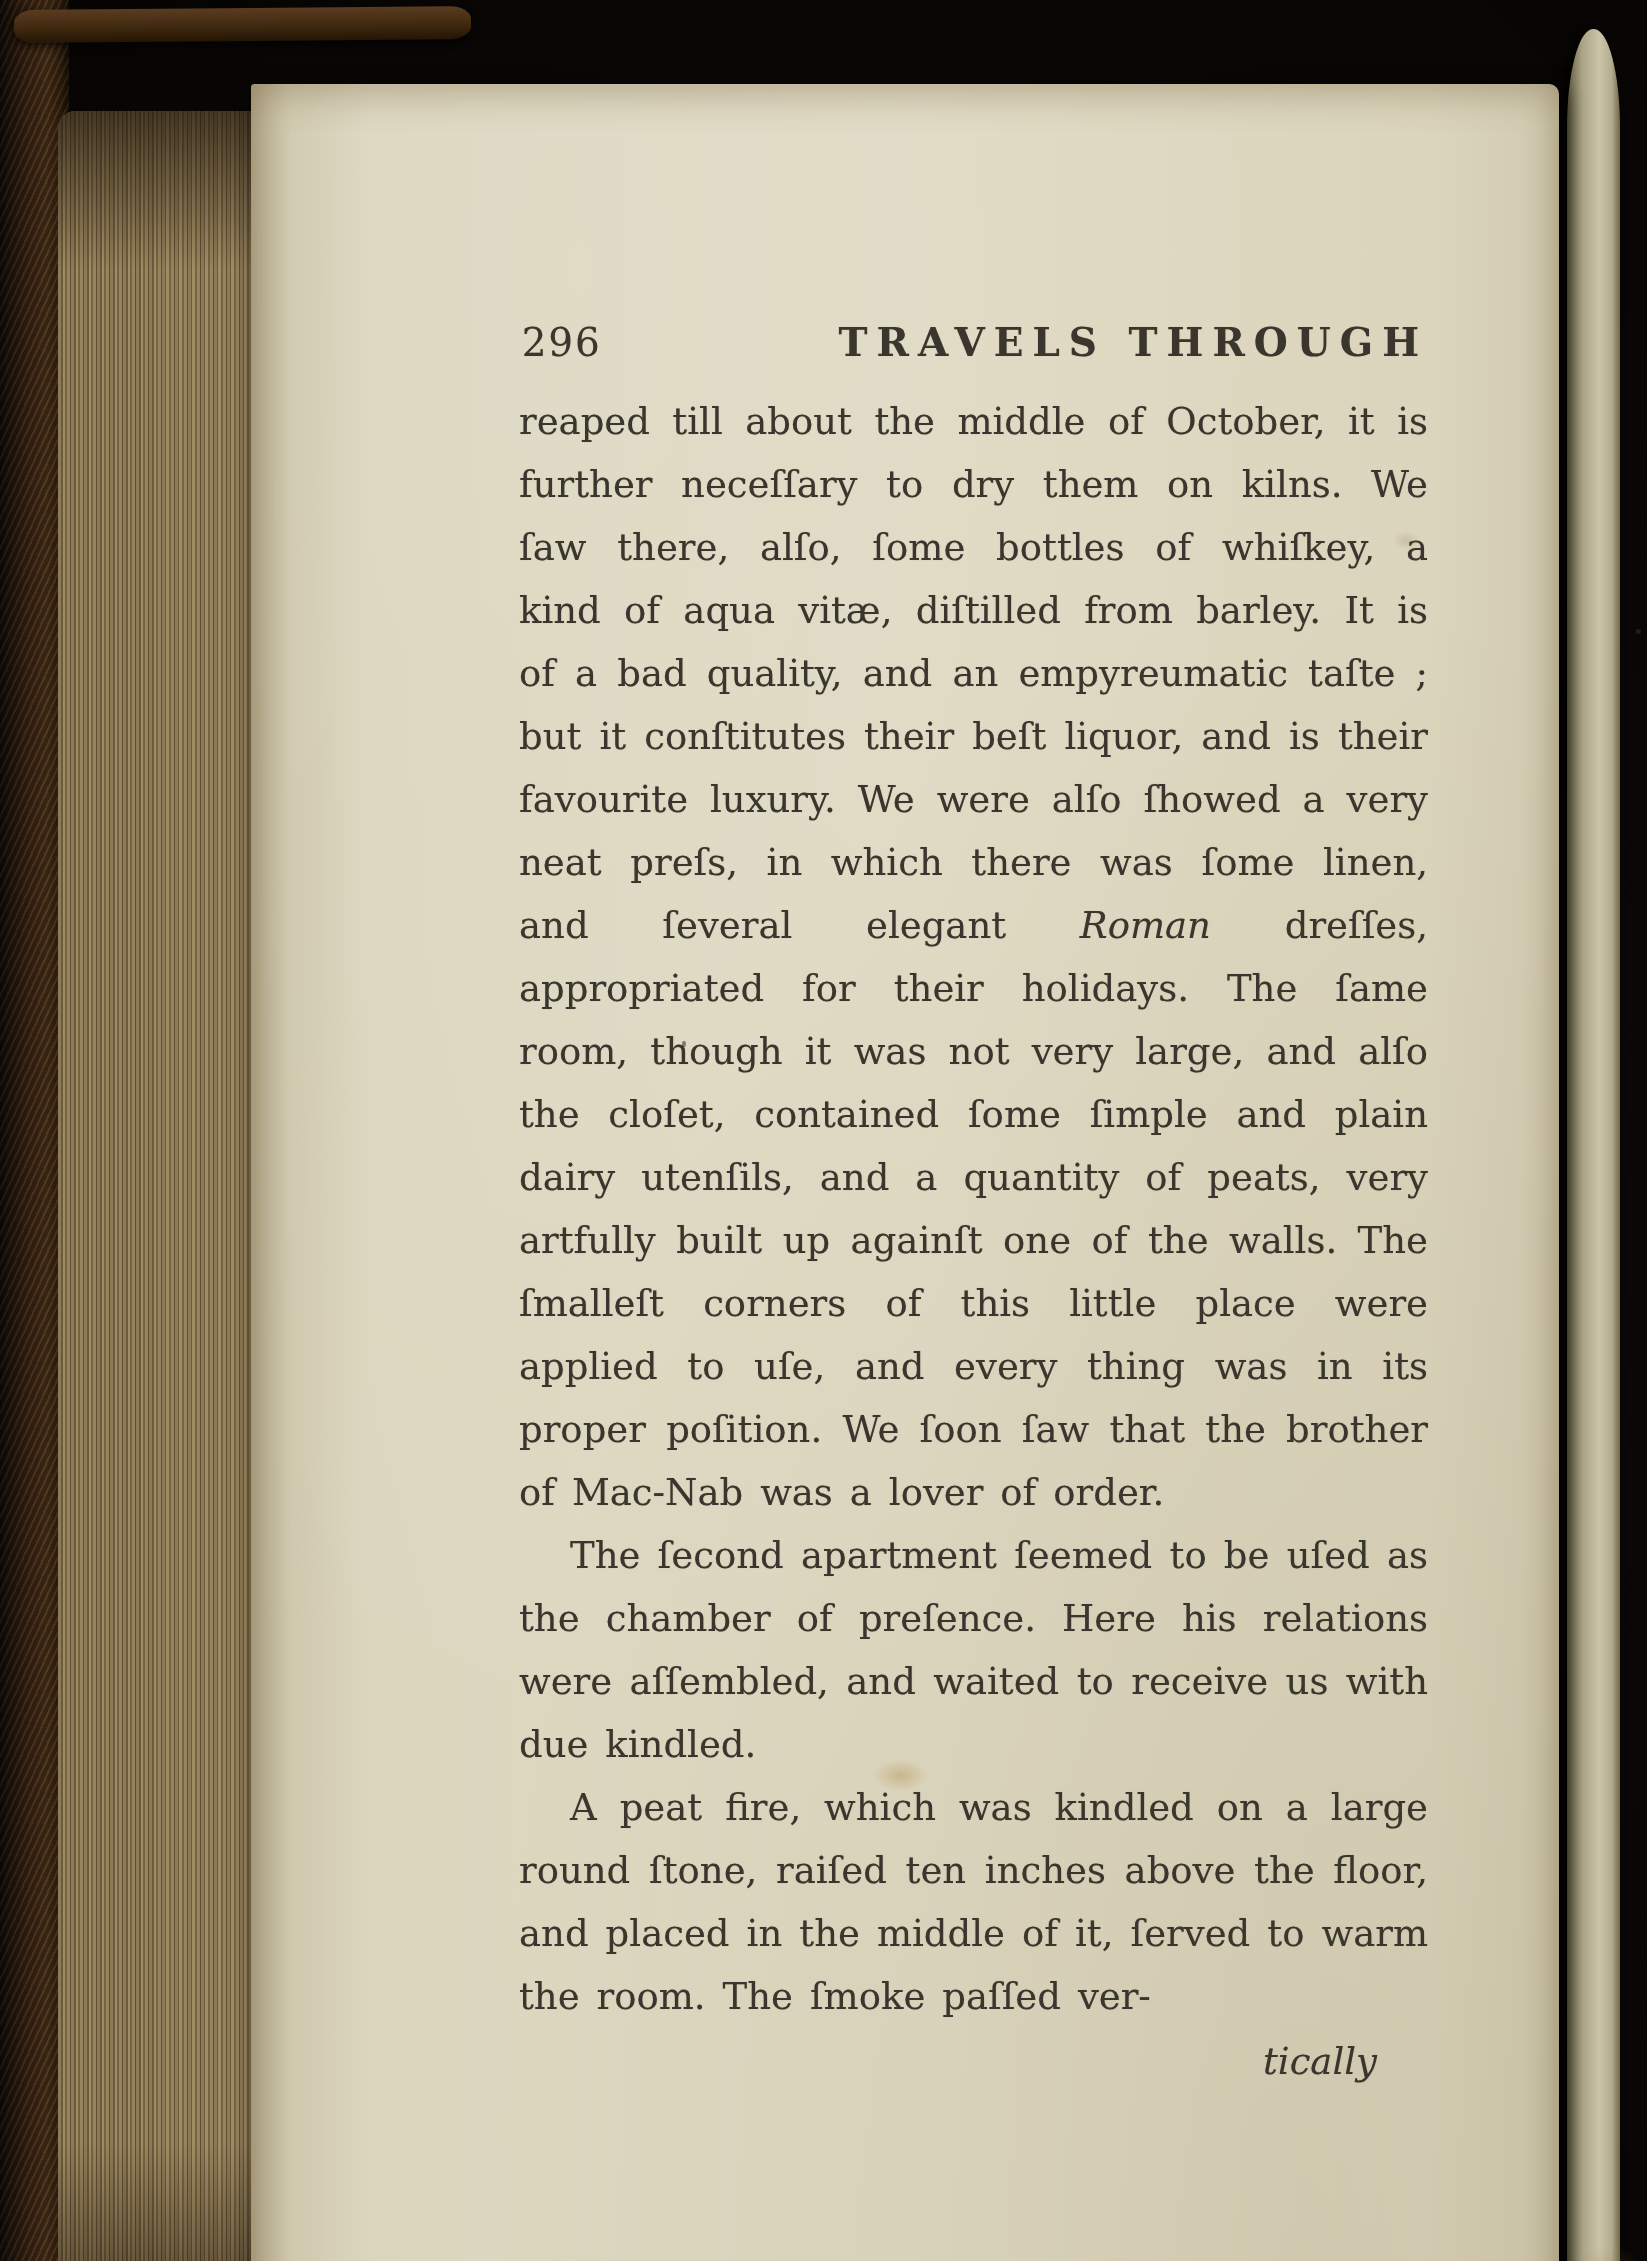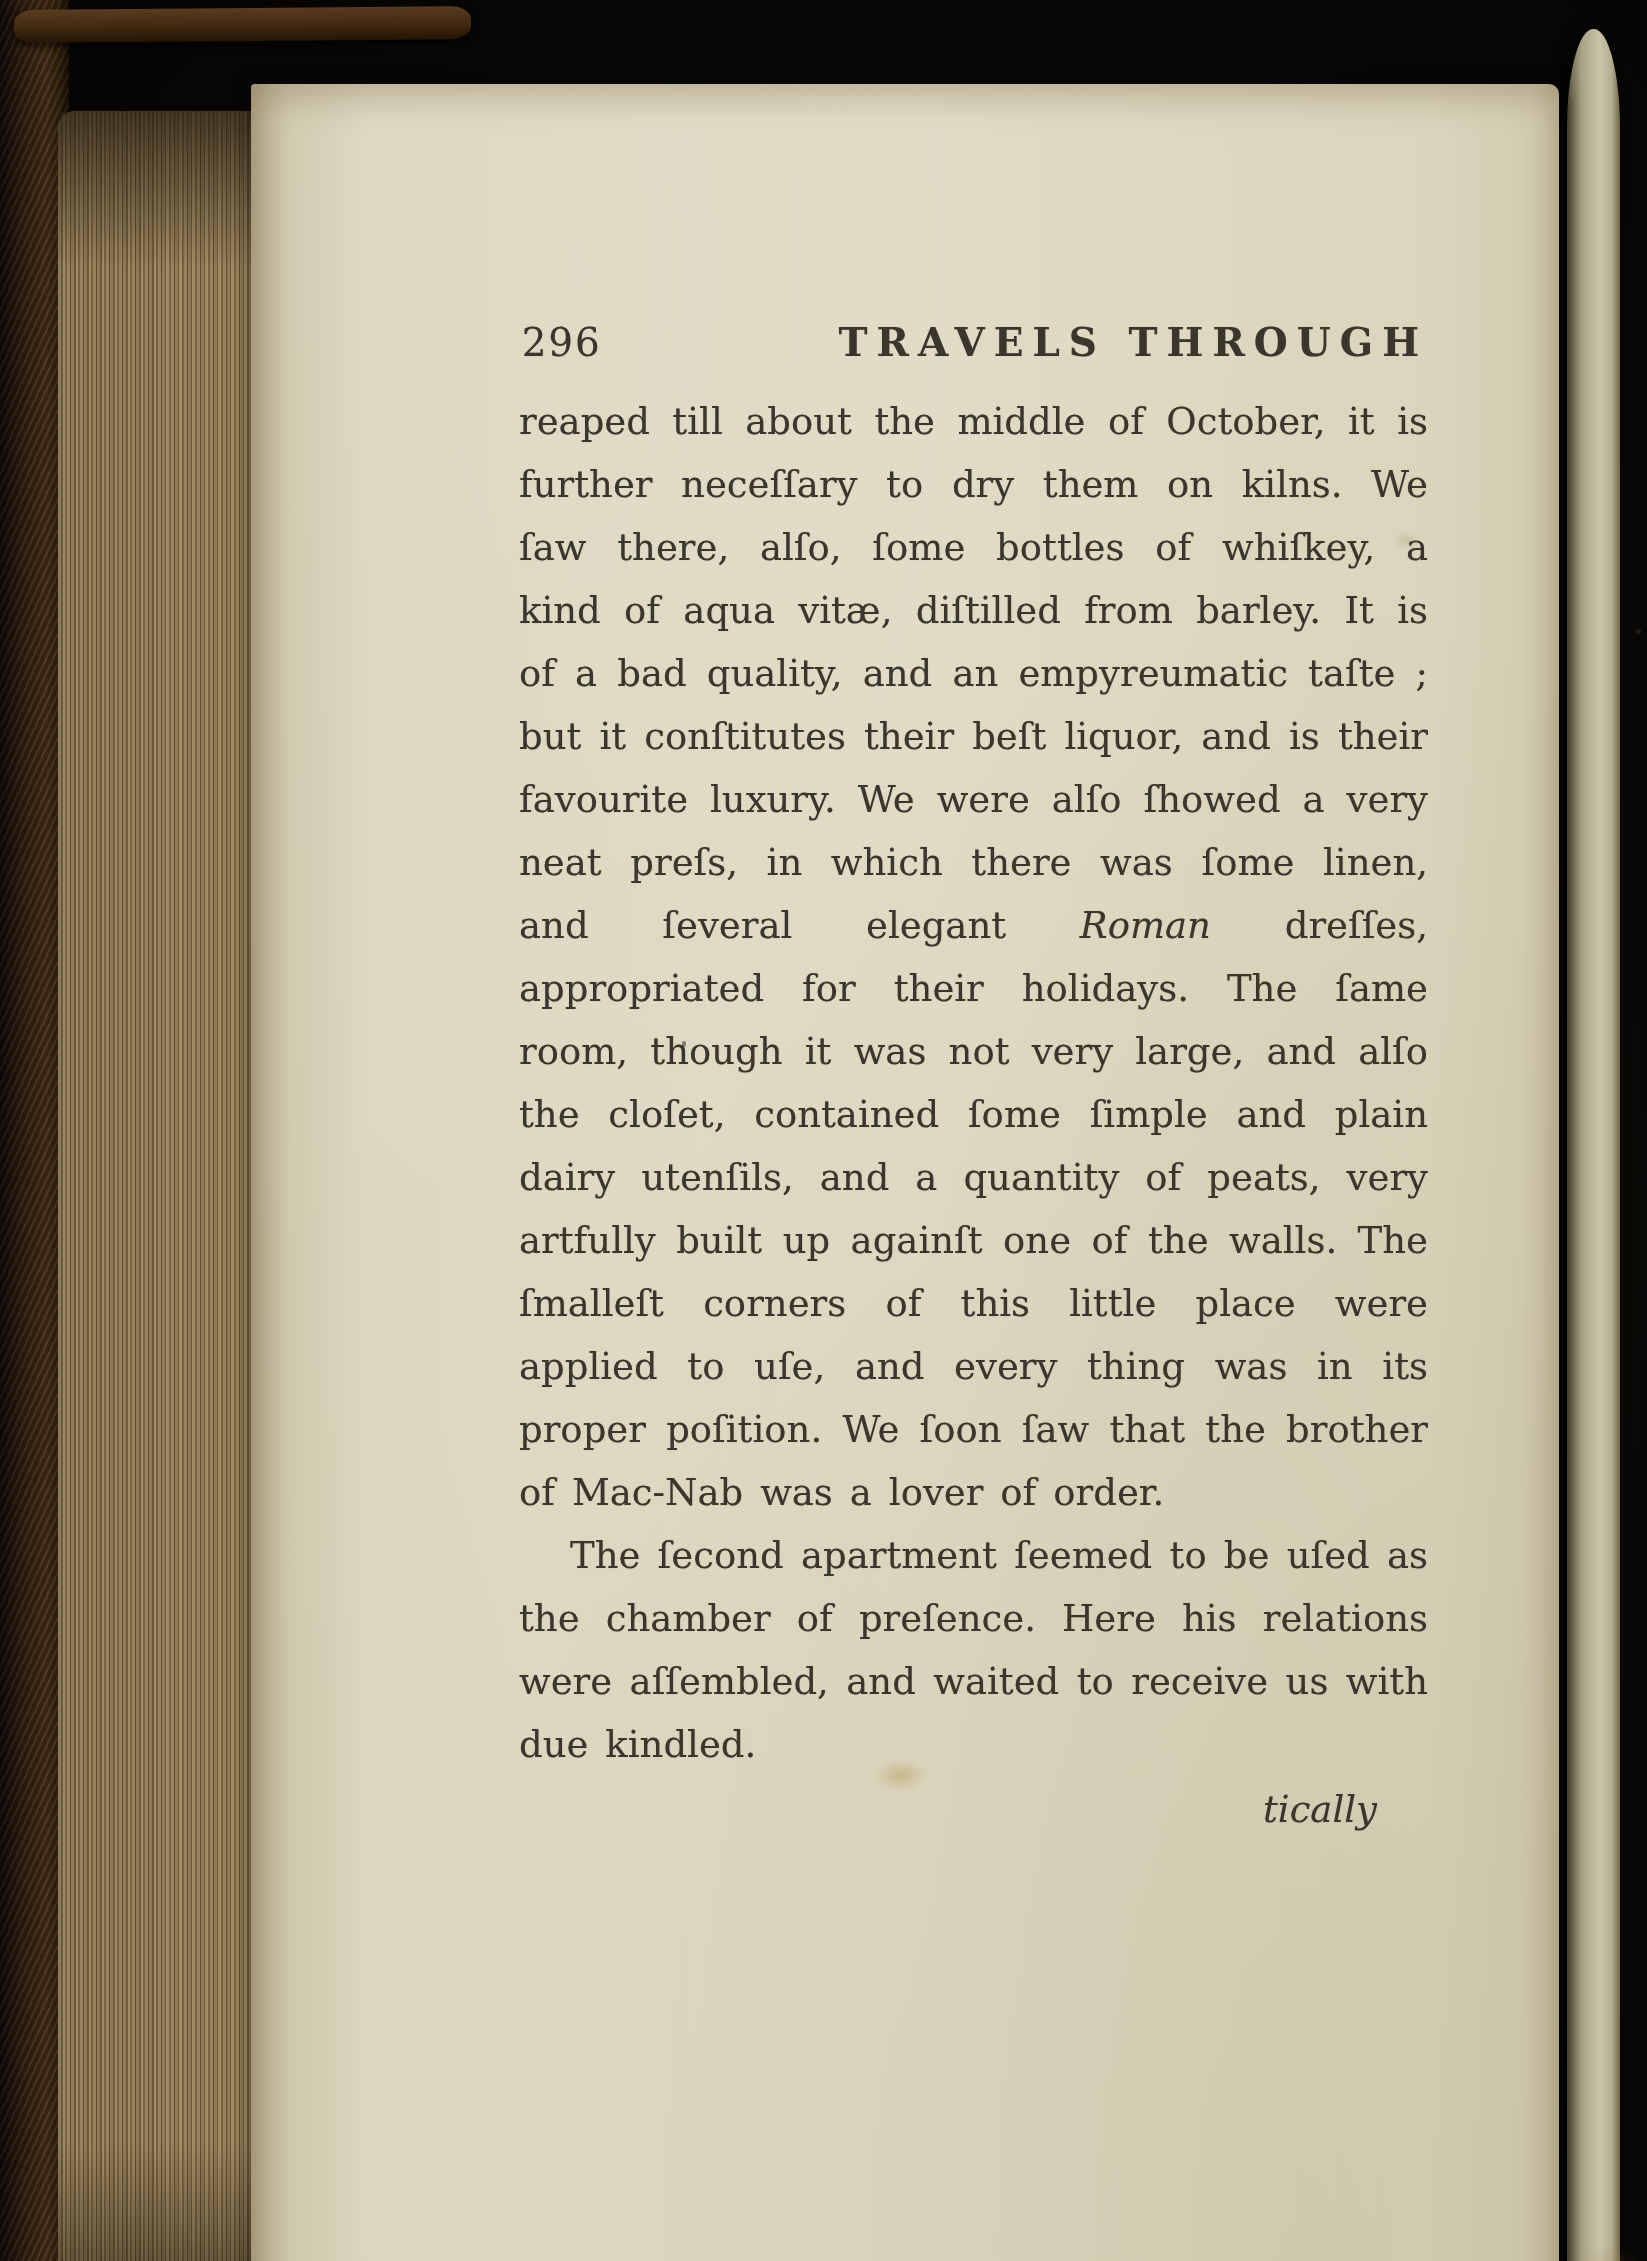--- a/index.html
+++ b/index.html
@@ -173,20 +173,21 @@
       <div class="page-header">
         <span class="page-number">296</span>
         <span class="running-title">TRAVELS THROUGH</span>
       </div>
 
       <div class="body-text">
         <p><span>reaped till about the middle of October, it is further neceſſary to dry them on kilns. We ſaw there, alſo, ſome bottles of whiſkey, a kind of aqua vitæ, diſtilled from barley. It is of a bad quality, and an empyreumatic taſte ; but it conſtitutes their beſt liquor, and is their favourite luxury. We were alſo ſhowed a very neat preſs, in which there was ſome linen, and ſeveral elegant </span><i>Roman</i><span> dreſſes, appropriated for their holidays. The ſame room, though it was not very large, and alſo the cloſet, contained ſome ſimple and plain dairy utenſils, and a quantity of peats, very artfully built up againſt one of the walls. The ſmalleſt corners of this little place were applied to uſe, and every thing was in its proper poſition. We ſoon ſaw that the brother of Mac-Nab was a lover of order.</span></p>
 
         <p class="indent">The ſecond apartment ſeemed to be uſed as the chamber of preſence. Here his relations were aſſembled, and waited to receive us with due kindled.</p>
 
+        <p class="indent">A peat fire, which was kindled on a large round ſtone, raiſed ten inches above the floor, and placed in the middle of it, ſerved to warm the room. The ſmoke paſſed ver-</p>
 
         <div class="catchword">tically</div>
       </div>
 
     </div>
 
     <div class="stain stain-1"></div>
     <div class="stain stain-2"></div>
     <div class="stain stain-3"></div>
     <div class="speck speck-1"></div>

